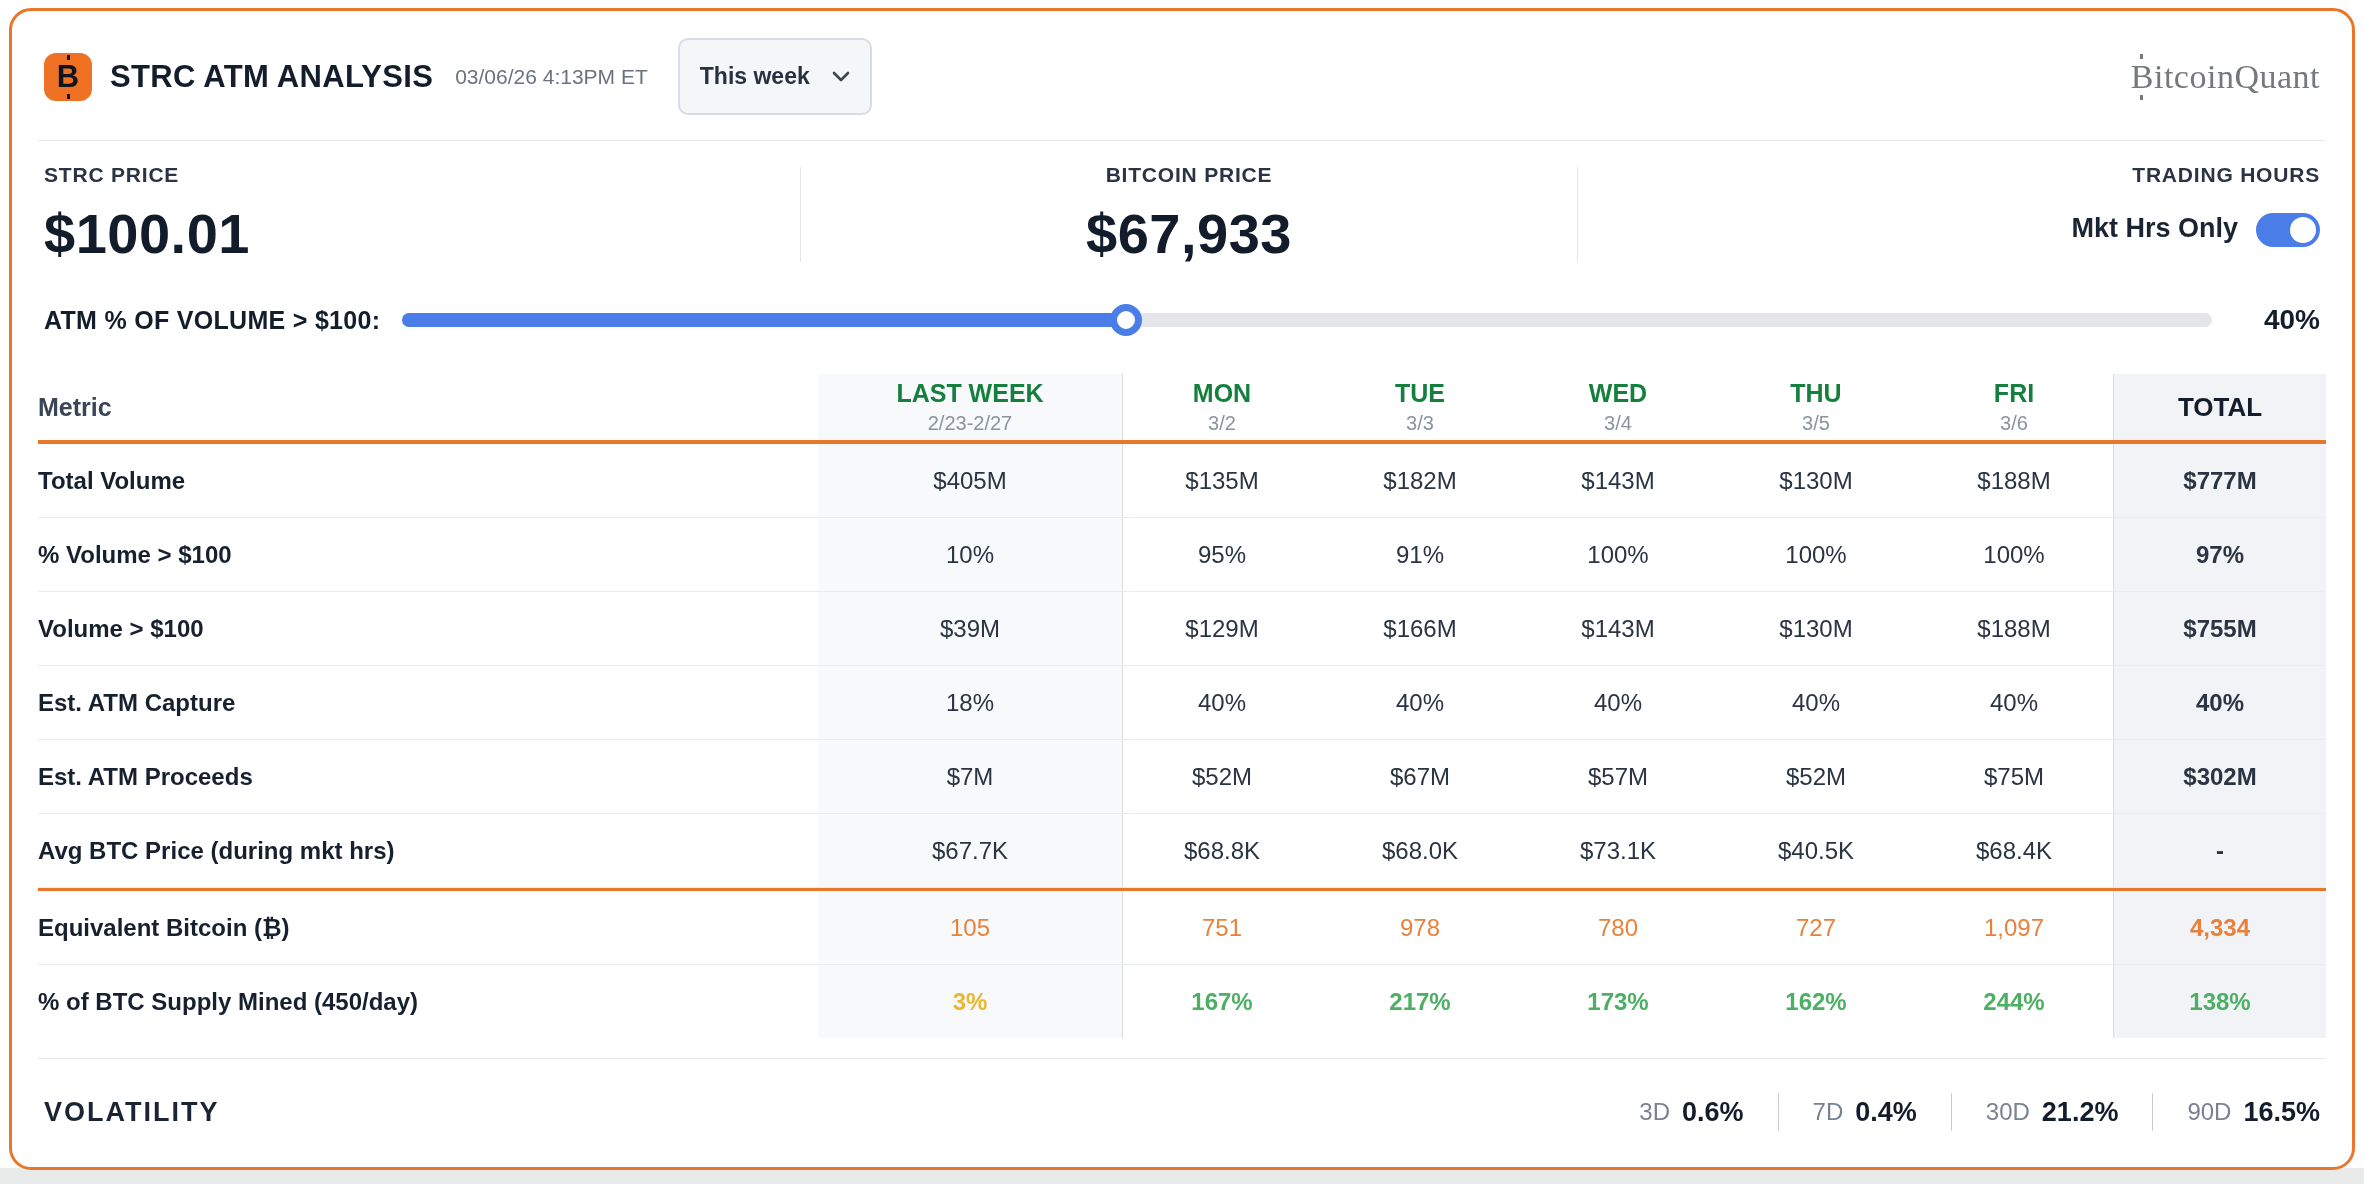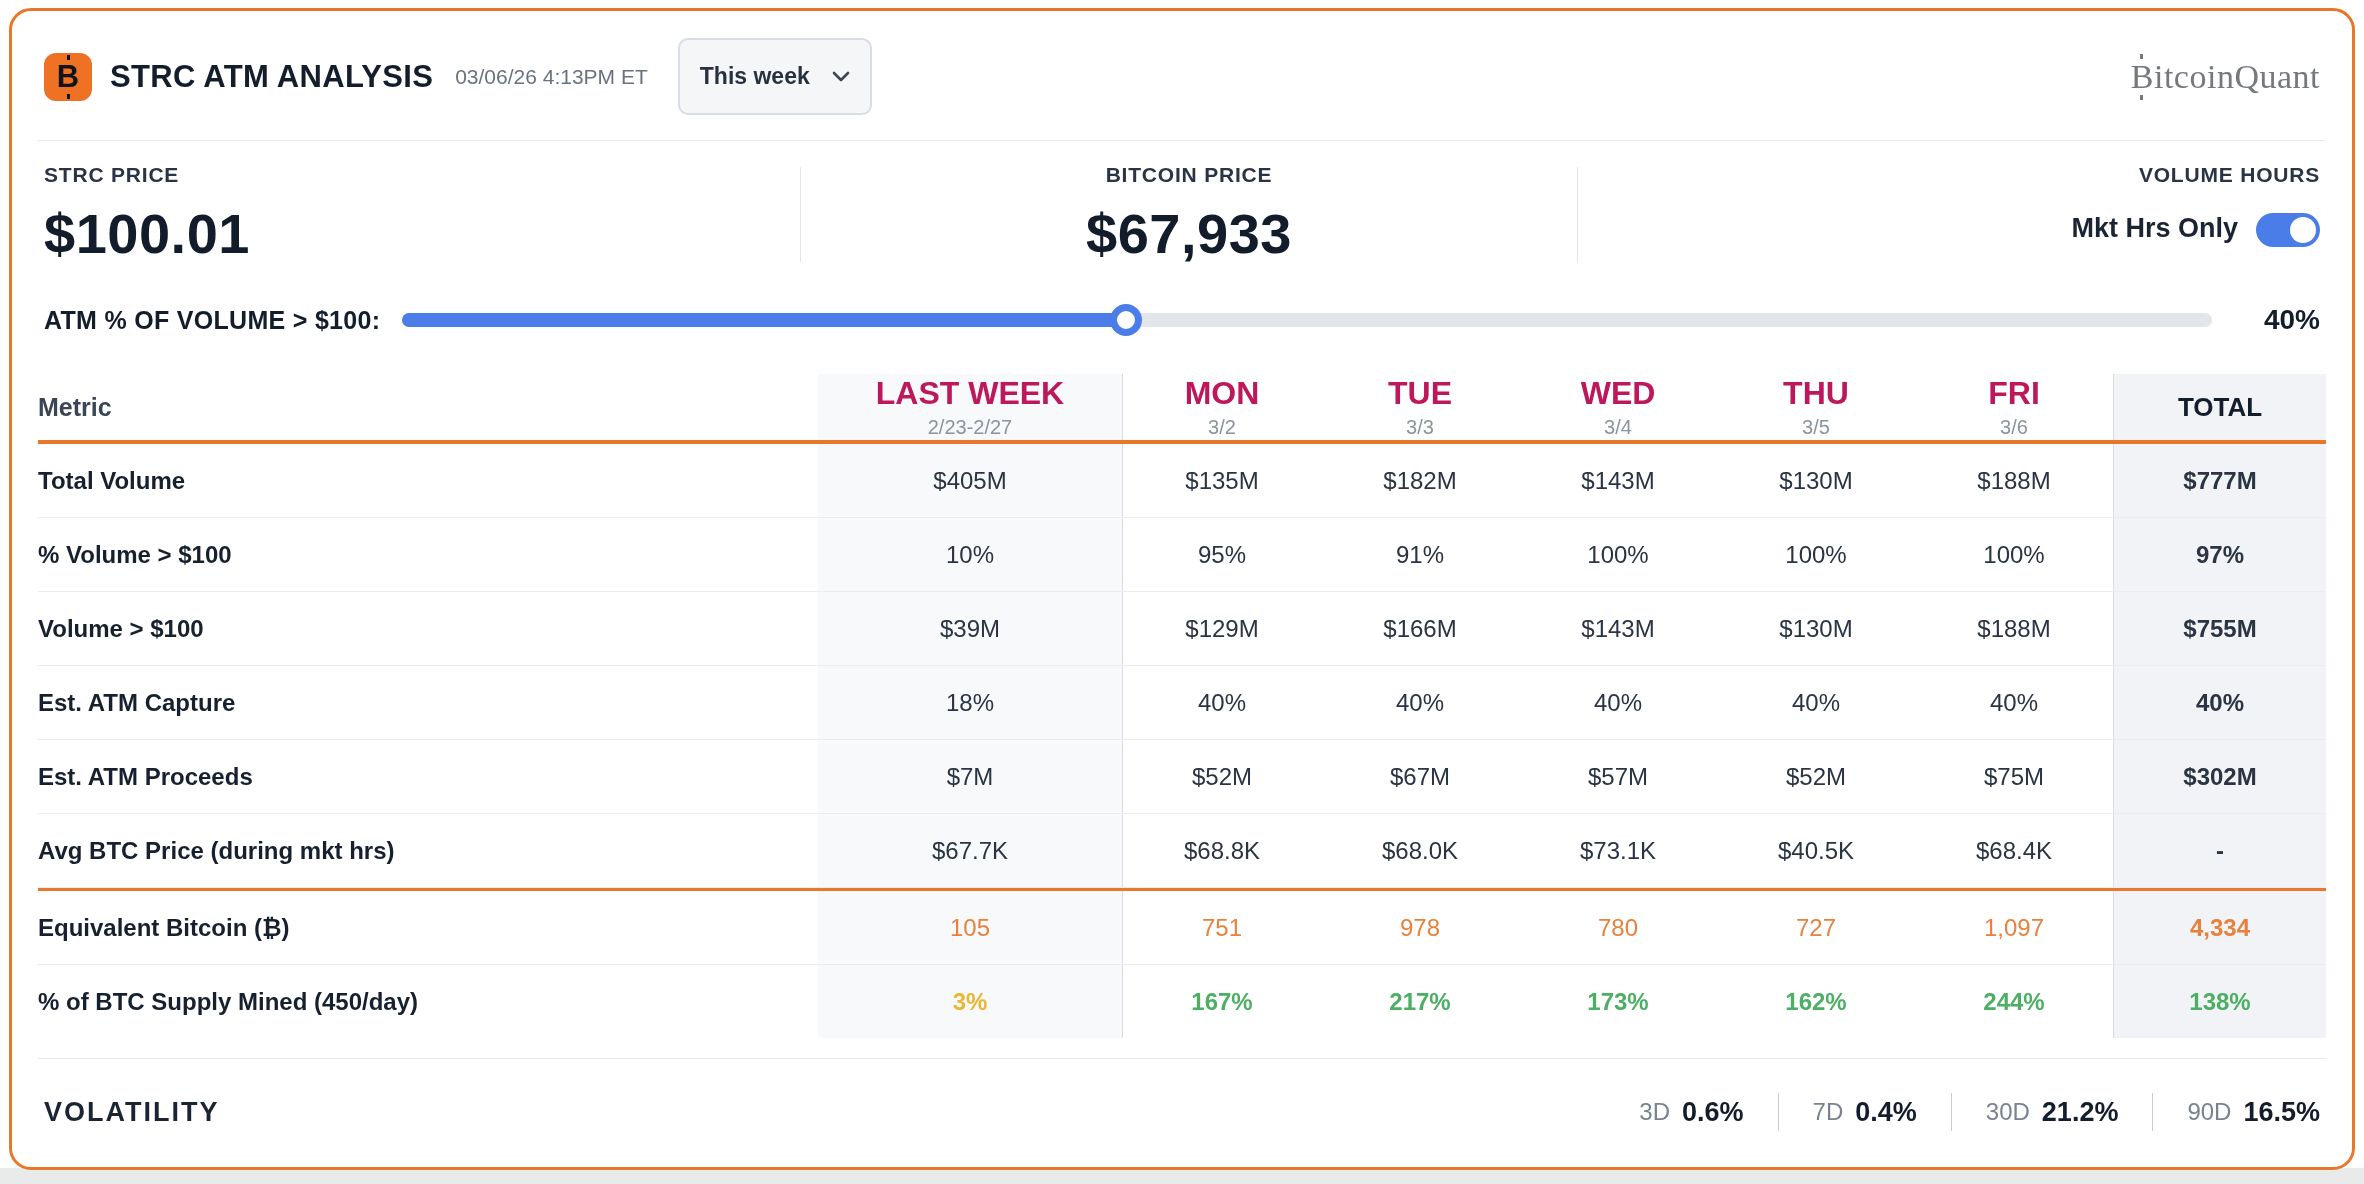--- a/index.html
+++ b/index.html
@@ -66,21 +66,21 @@
   .table{ margin-top:20px; }
   .tr{ display:grid; grid-template-columns:780px 305px repeat(5,198px) 1fr; }
   .thead{ border-bottom:4px solid #E8772C; }
   .th, .td{ display:flex; flex-direction:column; align-items:center;
     justify-content:center; }
   .th{ height:66px; }
   .td{ height:73px; font-size:24px; color:#2A3442; }
   .metric-col{ align-items:flex-start; justify-content:center; }
   .th.metric-col{ font-size:25px; font-weight:bold; color:#3A4656; }
   .td.metric-col{ font-size:24px; font-weight:bold; color:#17202F; }
-  .th-day{ font-size:32px; font-weight:bold; color:#be185d; }
+  .th-day{ font-size:25px; font-weight:bold; color:#15803d; }
   .th-sub{ font-size:20px; color:#8A93A0; margin-top:4px; }
   .col-lastweek{ background:#F7F9FB; border-right:1px solid #D9DDE2; }
   .col-total{ background:#F1F3F6; border-left:1px solid #D9DDE2; font-weight:bold; }
   .th.col-total{ font-size:26px; font-weight:bold; color:#141D2C; }
   .tbody .tr{ border-bottom:1px solid #EAEDF0; }
   .tbody .tr:last-child{ border-bottom:none; }
   .tr.orange-top{ border-top:3px solid #E8772C; }
   .row-orange .td:not(.metric-col){ color:#E8813B; }
   .row-supply .td{ font-weight:bold; }
   .row-supply .td:not(.metric-col){ color:#4CAF63; }
@@ -122,21 +122,21 @@
       <div class="p-label">STRC PRICE</div>
       <div class="p-value">$100.01</div>
     </div>
     <div class="vdiv-price"></div>
     <div class="pz pz2">
       <div class="p-label">BITCOIN PRICE</div>
       <div class="p-value">$67,933</div>
     </div>
     <div class="vdiv-price"></div>
     <div class="pz pz3">
-      <div class="p-label">VOLUME HOURS</div>
+      <div class="p-label">TRADING HOURS</div>
       <div class="mkt-row">
         <span class="mkt-label">Mkt Hrs Only</span>
         <div class="toggle">
             <div class="knob"></div>
           </div>
       </div>
     </div>
   </div>
 
   <div class="slider-row">

